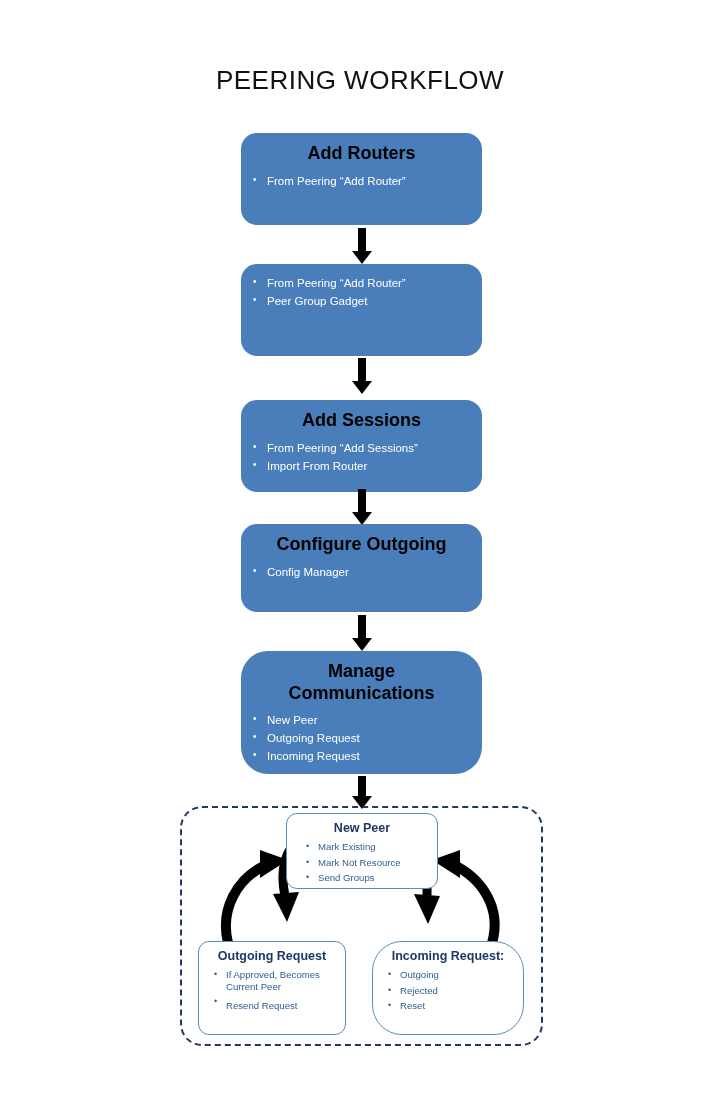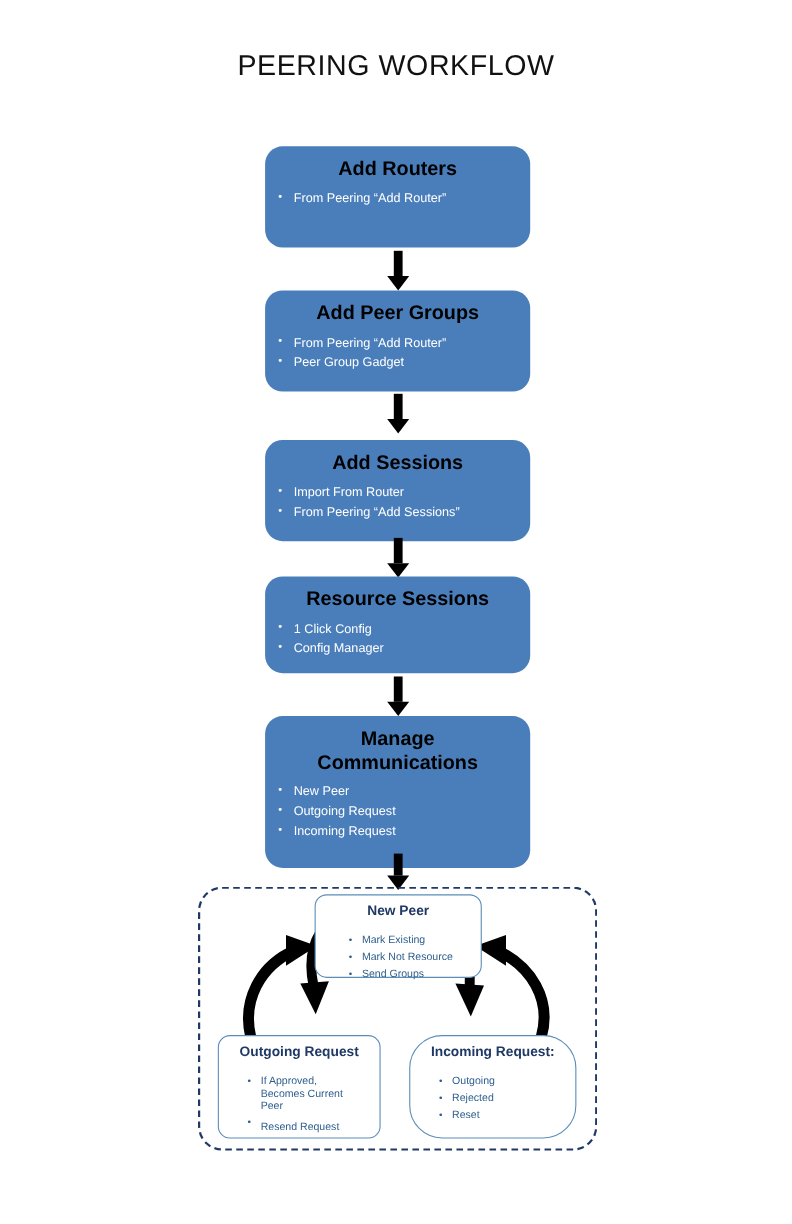--- a/index.html
+++ b/index.html
@@ -12,21 +12,21 @@
     height: 1113px;
     position: relative;
     font-family: "Liberation Sans", sans-serif;
     overflow: hidden;
   }
 
   
   #page-title {
     position: absolute;
     left: 0;
-    top: 44px;
+    top: 65px;
     width: 720px;
     text-align: center;
     font-size: 26px;
     font-weight: 400;
     letter-spacing: 0.5px;
     color: #111111;
   }
 
   
   .flow-box {
@@ -114,21 +114,21 @@
   }
   .sub-title {
     color: #1F3864;
     font-weight: bold;
     font-size: 12.5px;
     text-align: center;
     line-height: 1.15;
     margin-bottom: 4px;
   }
   .sub-list {
-    margin: 12px;
+    margin: 1px;
     padding: 0;
     list-style: none;
   }
   .sub-list li {
     color: #2E5E8E;
     font-size: 9.6px;
     line-height: 1.18;
     padding: 2px 6px 2px 26px;
     position: relative;
   }
@@ -174,59 +174,57 @@
     <li>From  Peering “Add Router”</li>
   </ul>
 </div>
 
 <div class="v-arrow" id="arrow-1" style="top:228px;height:36px;">
   <div class="shaft" style="height:23px;"></div>
   <div class="head" style="top:23px;"></div>
 </div>
 
 <div class="flow-box" id="step-2" style="top:264px;height:92px;">
-  <div class="flow-title">Add Peer Groups</div>
   <ul class="flow-list">
     <li>From  Peering “Add Router”</li>
     <li>Peer Group Gadget</li>
   </ul>
 </div>
 
 <div class="v-arrow" id="arrow-2" style="top:358px;height:36px;">
   <div class="shaft" style="height:23px;"></div>
   <div class="head" style="top:23px;"></div>
 </div>
 
 <div class="flow-box" id="step-3" style="top:400px;height:92px;">
   <div class="flow-title">Add Sessions</div>
   <ul class="flow-list">
+    <li>From  Peering “Add Sessions”</li>
     <li>Import  From Router</li>
-    <li>From  Peering “Add Sessions”</li>
   </ul>
 </div>
 
 <div class="v-arrow" id="arrow-3" style="top:489px;height:36px;">
   <div class="shaft" style="height:23px;"></div>
   <div class="head" style="top:23px;"></div>
 </div>
 
 <div class="flow-box" id="step-4" style="top:524px;height:88px;">
-  <div class="flow-title">Resource Sessions</div>
-  <ul class="flow-list">
-    <li>1 Click Config</li>
+  <div class="flow-title">Configure Outgoing</div>
+  <ul class="flow-list">
     <li>Config Manager</li>
   </ul>
 </div>
 
 <div class="v-arrow" id="arrow-4" style="top:615px;height:36px;">
   <div class="shaft" style="height:23px;"></div>
   <div class="head" style="top:23px;"></div>
 </div>
 
-<div class="flow-box" id="step-5" style="top:651px;height:138px;">
+<div class="flow-box" id="step-5" style="top:651px;height:123px;border-radius:27px;">
   <div class="flow-title" style="max-width:150px;margin-left:auto;margin-right:auto;">Manage Communications</div>
   <ul class="flow-list">
     <li>New Peer</li>
     <li>Outgoing Request</li>
     <li>Incoming Request</li>
   </ul>
 </div>
 
 <div class="v-arrow" id="arrow-5" style="top:776px;height:36px;">
   <div class="shaft" style="height:20px;"></div>

